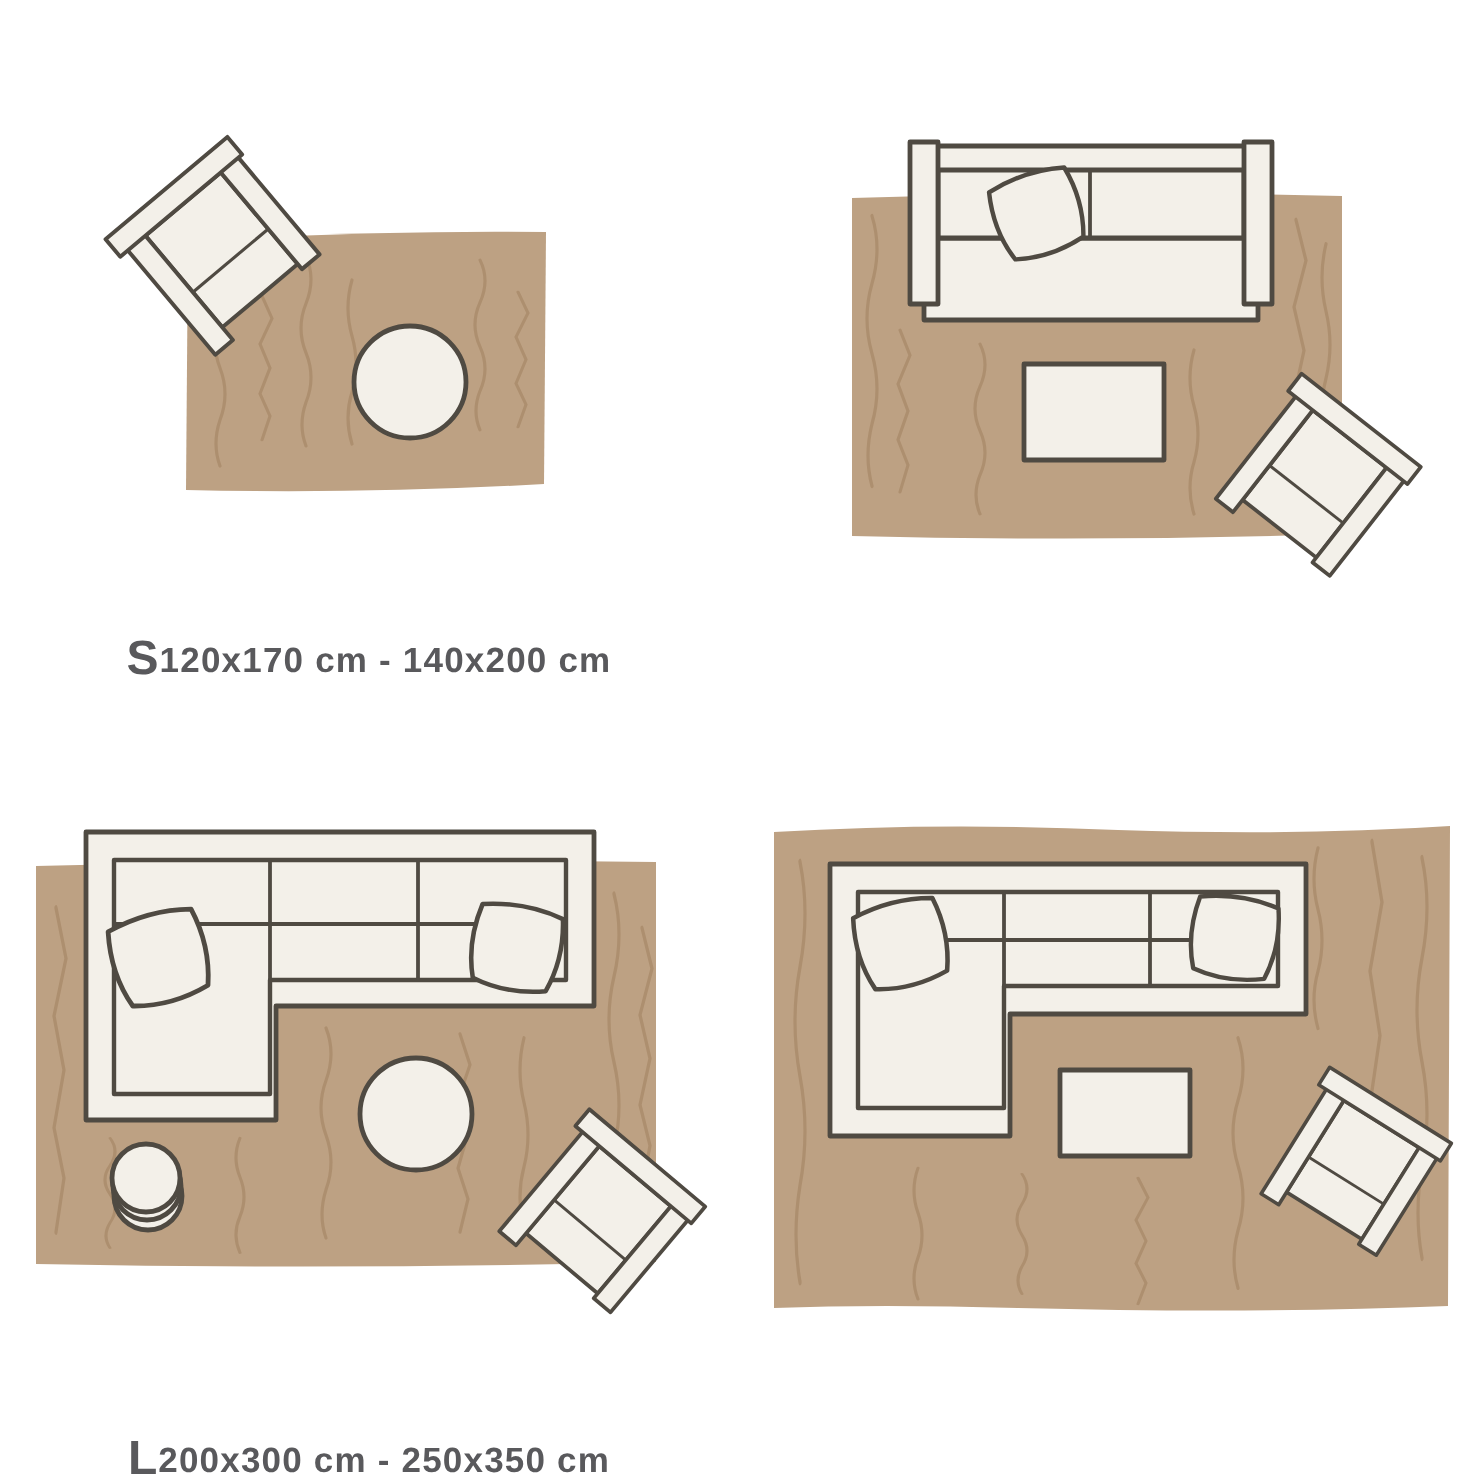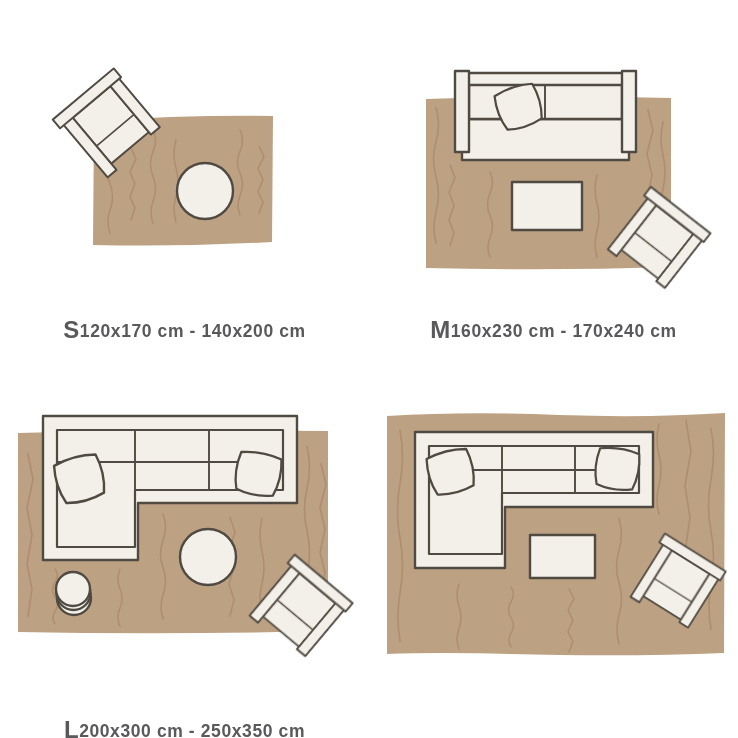--- a/index.html
+++ b/index.html
@@ -85,23 +85,20 @@
         <rect class="furn" x="100" y="84" width="153" height="35"></rect>
         <line class="thin" x1="176" y1="84" x2="176" y2="119"></line>
         <rect class="furn" x="99" y="73" width="155" height="12"></rect>
         <rect class="furn" x="86" y="71" width="14" height="81"></rect>
         <rect class="furn" x="253" y="71" width="14" height="81"></rect>
         <use href="#pillow" class="furn" transform="translate(150,107) rotate(-17) scale(0.92)"></use>
       </g>
       <rect class="furn" x="143" y="182" width="70" height="48"></rect>
       <use href="#armchair" transform="translate(289,241) rotate(38) scale(0.78)"></use>
     </svg>
-    <div class="caption">
-      <span class="letter">M</span><span class="dims">160x230 cm - 170x240 cm</span>
-    </div>
   </section>
 
   <section class="panel row-bottom">
     <svg class="scene" viewBox="0 0 369 300">
       <g>
         <path class="rugfill" d="M18,64 Q170,60 328,62 L328,262 Q170,266 18,263 Z"></path>
         <g class="tex">
           <use href="#sq2" transform="translate(28,85) scale(1,1.8)"></use>
           <use href="#sq1" transform="translate(55,200) scale(1,0.55)"></use>
           <use href="#sq3" transform="translate(120,200) scale(1,0.7)"></use>

